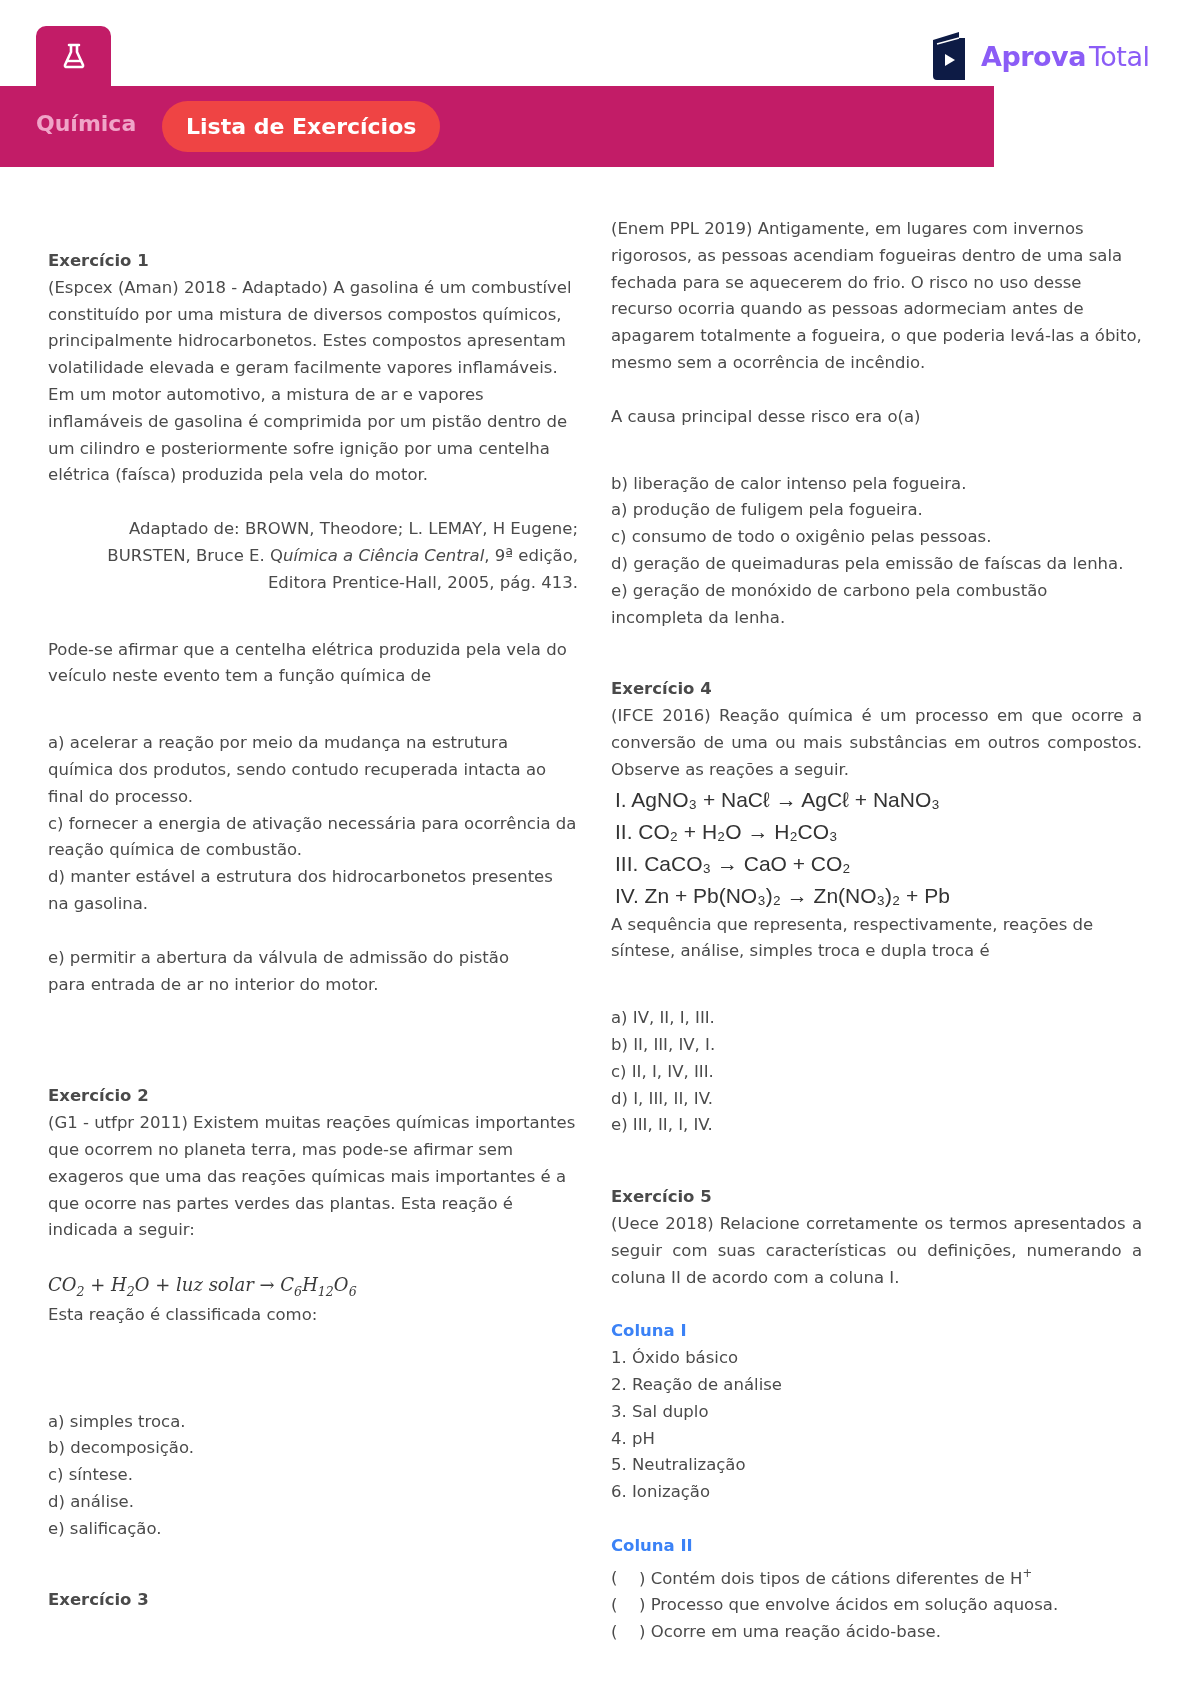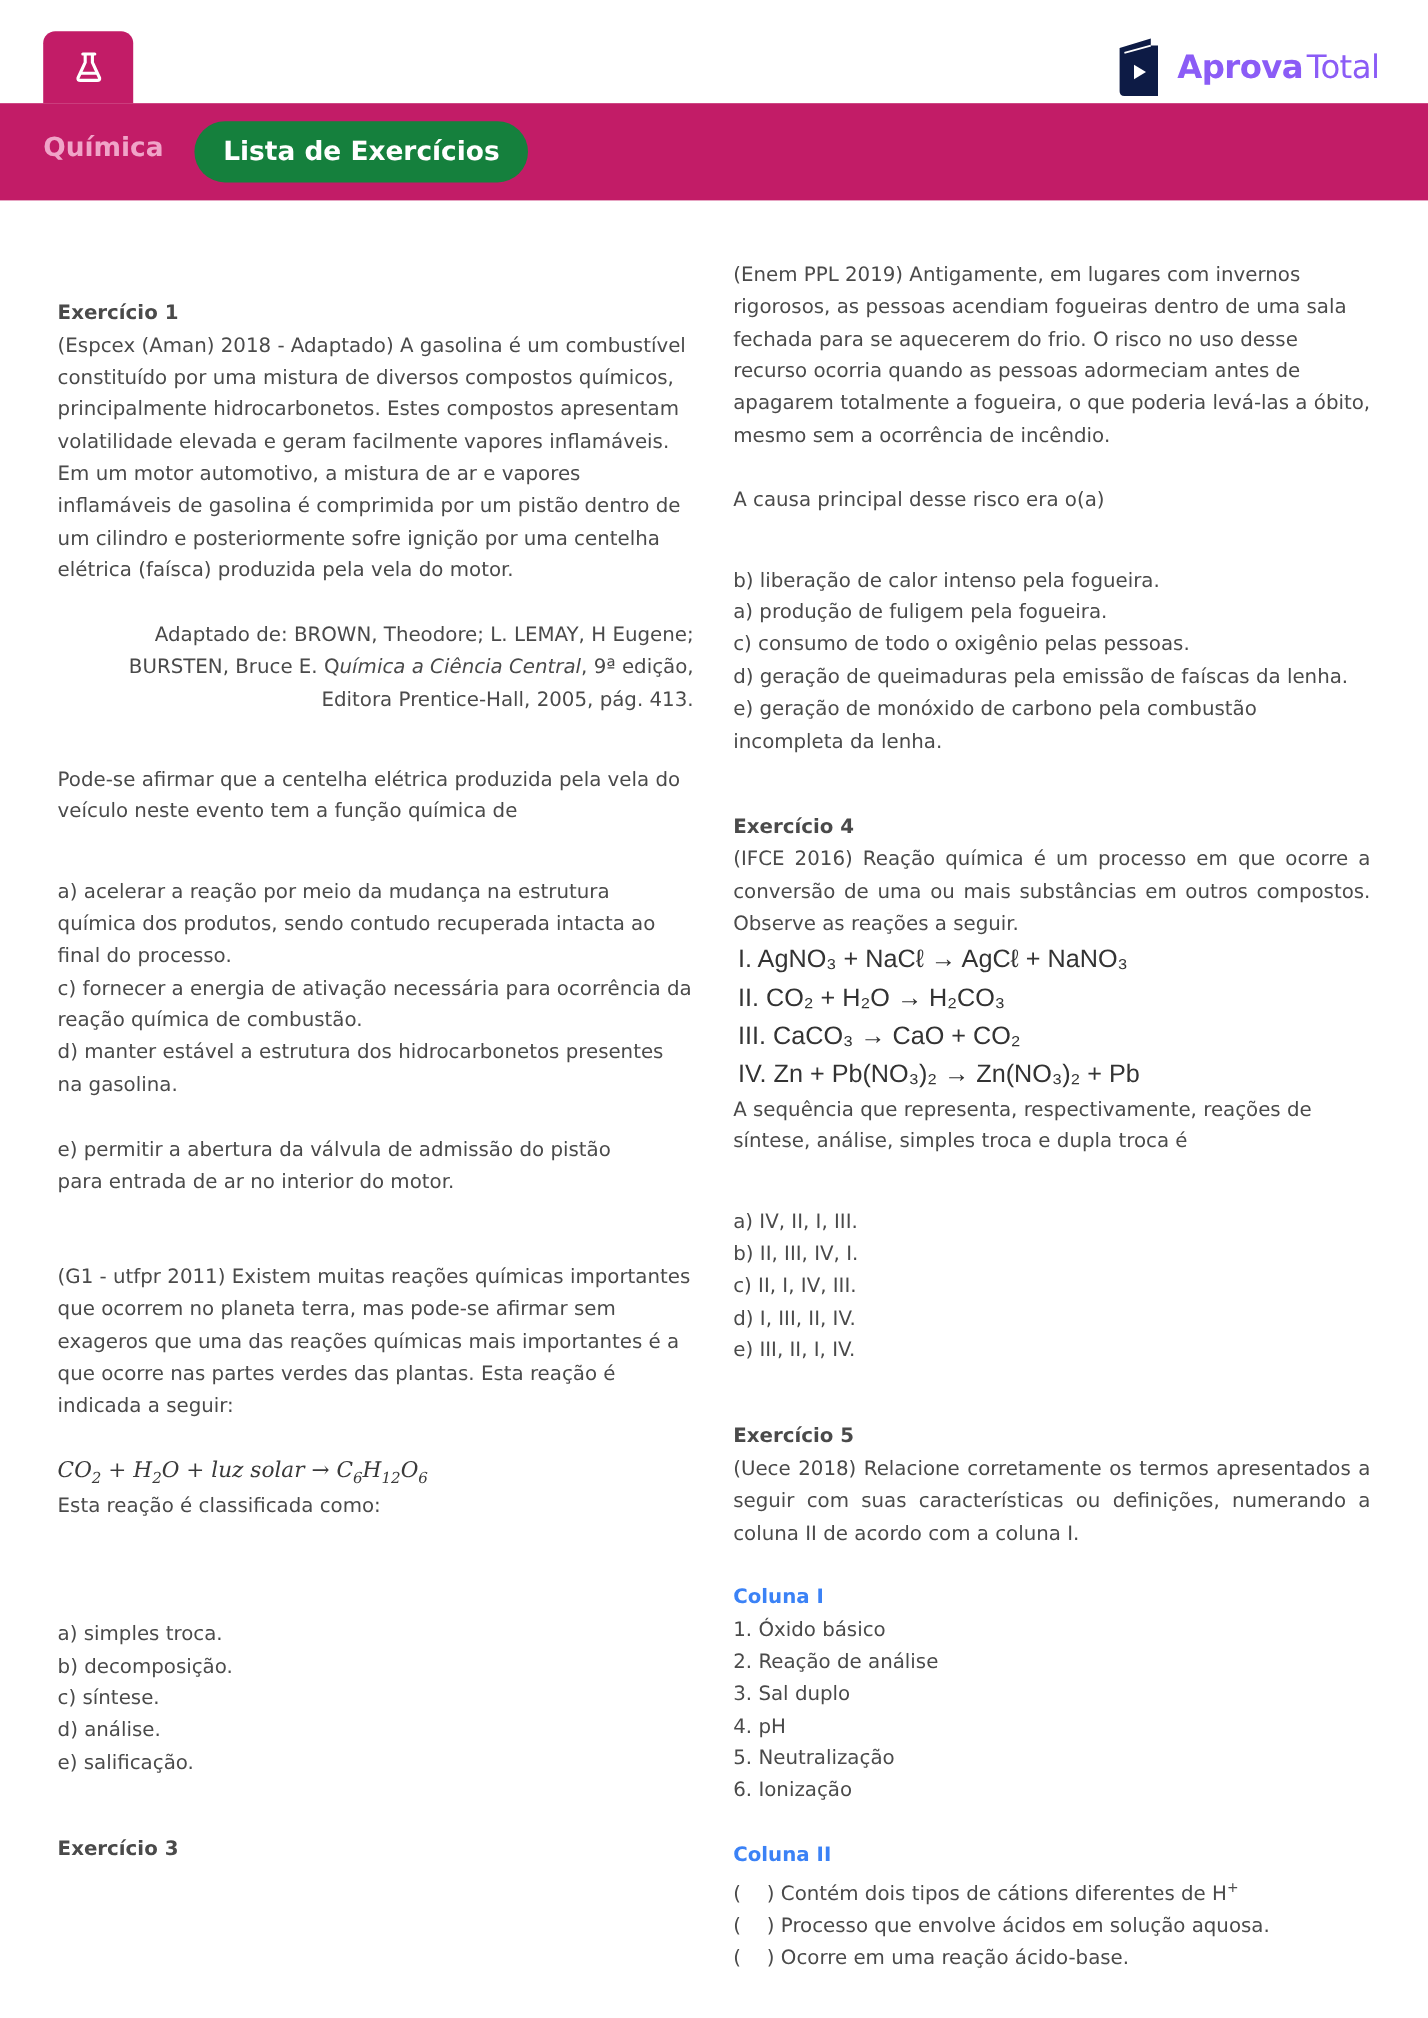--- a/index.html
+++ b/index.html
@@ -10,30 +10,30 @@
       position: absolute; left: 36px; top: 26px; width: 75px; height: 60px;
       background: #c21c67; border-radius: 10px 10px 0 0;
       display: flex; align-items: center; justify-content: center;
     }
     .logo { position: absolute; left: 931px; top: 30px; display: flex; align-items: center; }
     .logo-text { font-family: "DejaVu Sans", sans-serif; font-size: 27px; color: #8b5cf6; letter-spacing: -0.5px; margin-left: 14px; }
     .logo-text b { font-weight: bold; }
     .logo-text span.light { font-weight: normal; margin-left: 3px; }
 
     .header-bar {
-      position: absolute; left: 0; top: 86px; width: 1190px; height: 81px;
+      position: absolute; left: 0; top: 86px; width: 994px; height: 81px;
       background: #c21c67;
     }
     .subject {
       position: absolute; left: 36px; top: 25px; font-size: 22px; color: #f0a4c8; font-weight: bold;
       font-family: "DejaVu Sans", sans-serif;
     }
     .pill {
       position: absolute; left: 162px; top: 15px; height: 51px; padding: 0 24px;
-      border-radius: 26px; background: #15803d;
+      border-radius: 26px; background: #ef4444;
       color: #ffffff; font-size: 22px; font-weight: bold; display: flex; align-items: center;
     }
 
     .col { position: absolute; top: 216px; font-size: 16.5px; line-height: 26.8px; color: #4a4a4a; }
     .col-left { left: 48px; width: 530px; }
     .col-right { left: 611px; width: 531px; }
 
     .ex-title { font-weight: bold; color: #4a4a4a; margin-top: 32px; }
     .p { display: block; }
     .justify { text-align: justify; }
@@ -87,20 +87,21 @@
   <div class="p">c) fornecer a energia de ativação necessária para ocorrência da reação química de combustão.</div>
   <div class="p">d) manter estável a estrutura dos hidrocarbonetos presentes na gasolina.</div>
   <div class="gap-m"></div>
   <div class="p">
     <span class="p">e) permitir a abertura da válvula de admissão do pistão</span>
       <span class="p">para entrada de ar no interior do motor.</span>
   </div>
   <div class="gap-l"></div>
   <div class="gap-s"></div>
 
+  <div class="ex-title">Exercício 2</div>
   <div class="p">(G1 - utfpr 2011)  Existem muitas reações químicas importantes que ocorrem no planeta terra, mas pode-se afirmar sem exageros que uma das reações químicas mais importantes é a que ocorre nas partes verdes das plantas. Esta reação é indicada a seguir:</div>
   <div class="gap-m"></div>
   <div class="formula">
     <span>CO</span><sub>2</sub><span> + H</span><sub>2</sub><span>O  +  luz solar  → C</span><sub>6</sub><span>H</span><sub>12</sub><span>O</span><sub>6</sub>
   </div>
   <div class="p" style="margin-top:-4px;">Esta reação é classificada como:</div>
   <div class="gap-l"></div>
   <div class="gap-l"></div>
   <div class="p">a) simples troca.</div>
   <div class="p">b) decomposição.</div>

